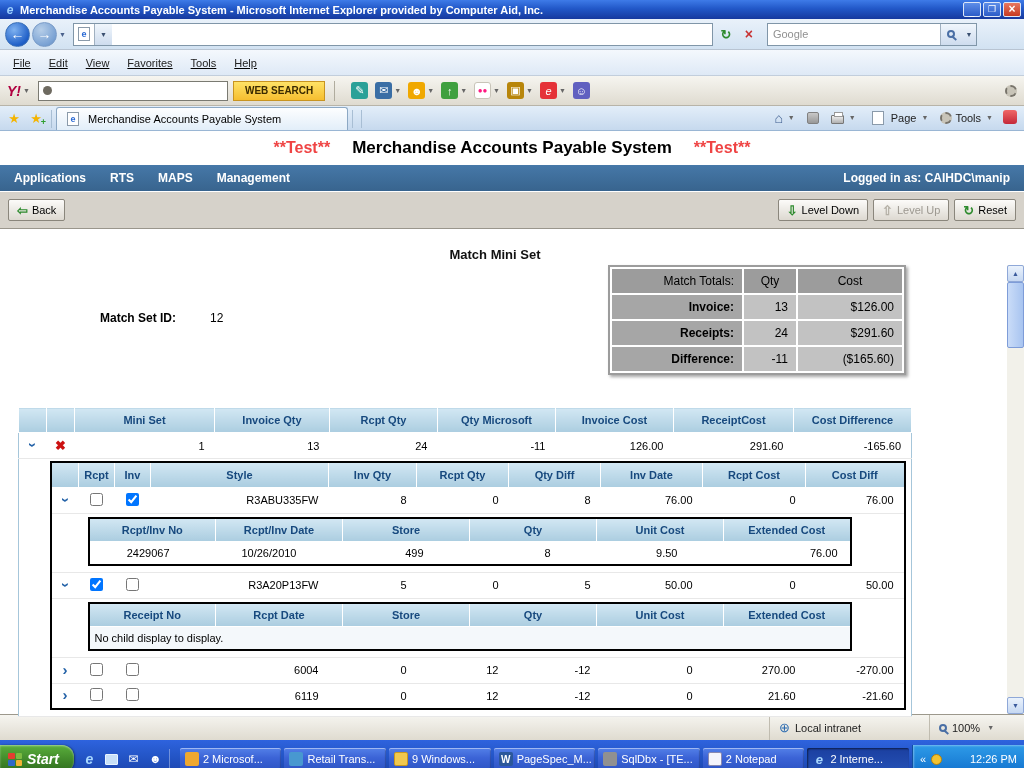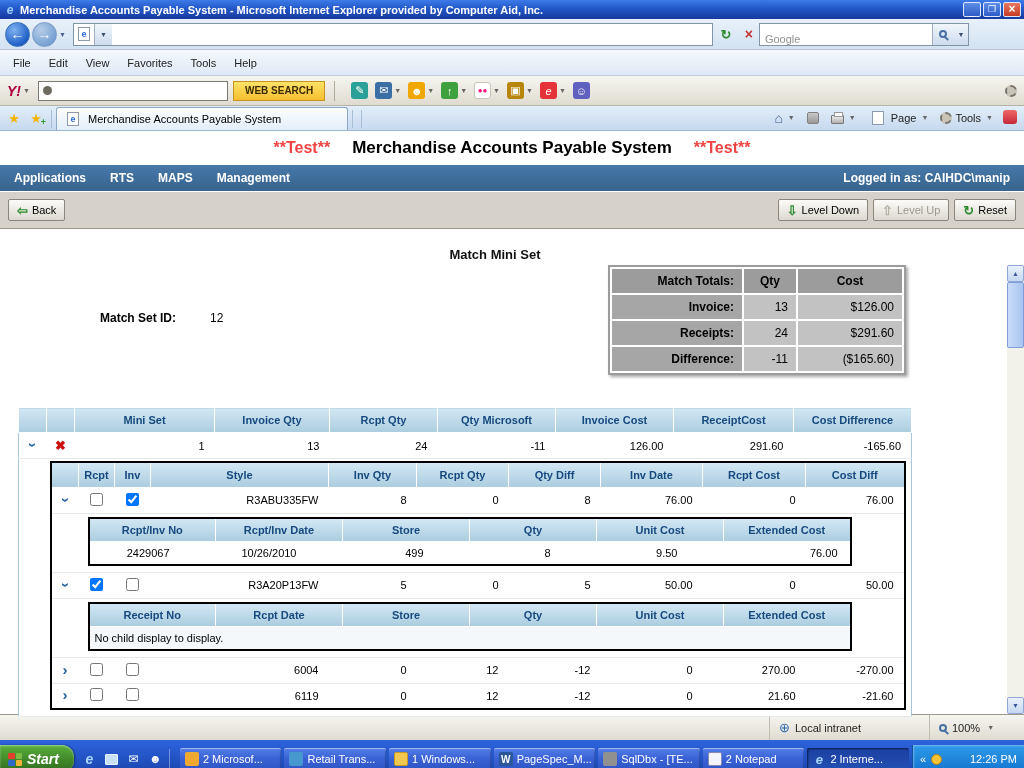--- a/index.html
+++ b/index.html
@@ -21,30 +21,30 @@
   .back-c { background:radial-gradient(circle at 35% 30%,#7FB2F0,#2060C8 70%,#1848A0); border:1px solid #3A70B8; }
   .fwd-c  { background:radial-gradient(circle at 35% 30%,#B6CEE8,#7AA2D4 70%,#5E88B8); border:1px solid #7A9CC8; margin-left:2px; }
   .tiny-caret { font-size:7px; color:#4A618C; margin-left:2px; }
   #url-box { width:640px; height:23px; background:#fff; border:1px solid #8096A8; display:flex; align-items:center; margin-left:7px; }
   .pagei { width:12px; height:14px; min-width:12px; background:#fff; border:1px solid #8A9AAA; font-size:9px; font-weight:bold; color:#2A6AD4; display:flex; align-items:center; justify-content:center; margin:0 4px; }
   #url-input { flex:1; border:none; outline:none; font:11px "Liberation Sans",sans-serif; color:#000; }
   .dd-btn { width:18px; height:21px; background:linear-gradient(#F0F6FC,#CEDCEE); border-left:1px solid #A0B0C0; display:flex; align-items:center; justify-content:center; font-size:7px; color:#3A5070; }
   .mini-btn { width:20px; height:21px; display:flex; align-items:center; justify-content:center; margin-left:3px; font-weight:bold; font-size:13px; }
   .refresh-g { color:#2E8B2E; }
   .stop-r { color:#C83232; font-size:14px; }
-  #searchbox { width:210px; height:23px; background:#fff; border:1px solid #8096A8; display:flex; align-items:flex-end; }
+  #searchbox { width:210px; height:23px; background:#fff; border:1px solid #8096A8; display:flex; align-items:center; margin-left:8px; }
   #search-input { flex:1; border:none; outline:none; font:11px "Liberation Sans",sans-serif; padding-left:5px; color:#444; }
   #search-input::placeholder { color:#909090; }
   .mag { position:relative; width:8px; height:8px; border:2px solid #4A6FA5; border-radius:50%; display:inline-block; }
   .mag::after { content:""; position:absolute; right:-4px; bottom:-3px; width:6px; height:2px; background:#4A6FA5; transform:rotate(40deg); }
   #search-go { width:22px; height:21px; display:flex; align-items:center; justify-content:center; background:linear-gradient(#F0F6FC,#CEDCEE); border-left:1px solid #A0B0C0; }
   #search-dd { width:14px; height:21px; display:flex; align-items:center; justify-content:center; font-size:7px; color:#3A5070; background:linear-gradient(#F0F6FC,#CEDCEE); }
 
   
-  #menubar { height:26px; background:linear-gradient(#F4F8FD,#DEE9F6); border-bottom:1px solid #C2CEDC; display:flex; align-items:center; padding-left:4px; }
+  #menubar { height:26px; background:linear-gradient(#F4F8FD,#DEE9F6); border-bottom:1px solid #C2CEDC; display:flex; align-items:center; padding-left:4px;text-decoration:underline; }
   .menu-item { padding:4px 9px; color:#222; }
 
   
   #yahoobar { height:30px; background:linear-gradient(#F6F5F0,#DFDBD0); border-bottom:1px solid #B8B4A8; display:flex; align-items:center; padding:0 7px; }
   #y-logo { font-weight:bold; font-style:italic; font-size:14px; color:#B00040; }
   #y-search { width:190px; height:20px; background:#fff; border:1px solid #7A7A72; margin-left:8px; display:flex; align-items:center; padding-left:4px; gap:4px; }
   .y-dot { width:9px; height:9px; border-radius:50%; background:#6E6A60; }
   #y-search input { flex:1; border:none; outline:none; font:11px "Liberation Sans",sans-serif; }
   #websearch-btn { height:20px; margin-left:5px; background:linear-gradient(#FFE266,#F6BE30); border:1px solid #C89420; font-weight:bold; font-size:10px; padding:0 11px; display:flex; align-items:center; color:#3A2A00; }
   .ybar-sep { width:1px; height:20px; background:#B0AC9E; margin:0 9px; }
@@ -88,21 +88,21 @@
   #tb-spacer { flex:1; }
 
   
   #content { position:relative; height:485px; background:#fff; }
   #page-heading { position:absolute; top:18px; left:0; width:990px; text-align:center; font-weight:bold; font-size:13px; color:#111; }
   #match-set-row { position:absolute; top:82px; left:100px; font-size:12px; display:flex; gap:34px; }
   #match-set-label { font-weight:bold; }
 
   #totals-table { position:absolute; top:36px; left:608px; border-collapse:separate; border-spacing:2px; background:#fff; border:2px solid #9C9C9C; box-shadow:2px 2px 3px rgba(0,0,0,0.35); font-size:12px; }
   #totals-table td { padding:5px 8px; }
-  .tot-h { background:#9C9C9C; font-weight:bold; text-align:center; }
+  .tot-h { background:#9C9C9C; font-weight:normal; text-align:center; }
   .tot-h.lbl { text-align:right; }
   .tot-label { background:#A6A6A6; font-weight:bold; text-align:right; }
   .tot-val { background:#C2C2C2; text-align:right; }
 
   table.grid { border-collapse:collapse; table-layout:fixed; font-size:11px; background:#fff; }
   #main-grid { position:absolute; top:178px; left:18px; width:893px; border:1px solid #A6C6DA; }
   .grid th { background:linear-gradient(#D2E7F3,#ABCDE0); color:#17497E; font-weight:bold; height:25px; border:1px solid #fff; font-size:11px; }
   .grid td { height:26px; border-bottom:1px solid #E8E8E8; color:#000; }
   .num { text-align:right; padding-right:10px; }
   .ctr { text-align:center; }
@@ -588,21 +588,21 @@
       <span class="task">
           <span class="task-icon ti-office"></span>
           <span>2 Microsof...</span>
         </span>
       <span class="task">
           <span class="task-icon ti-retail"></span>
           <span>Retail Trans...</span>
         </span>
       <span class="task">
           <span class="task-icon ti-folder"></span>
-          <span>1 Windows...</span>
+          <span>9 Windows...</span>
         </span>
       <span class="task">
           <span class="task-icon ti-word">W</span>
           <span>PageSpec_M...</span>
         </span>
       <span class="task">
           <span class="task-icon ti-sql"></span>
           <span>SqlDbx - [TE...</span>
         </span>
       <span class="task">

